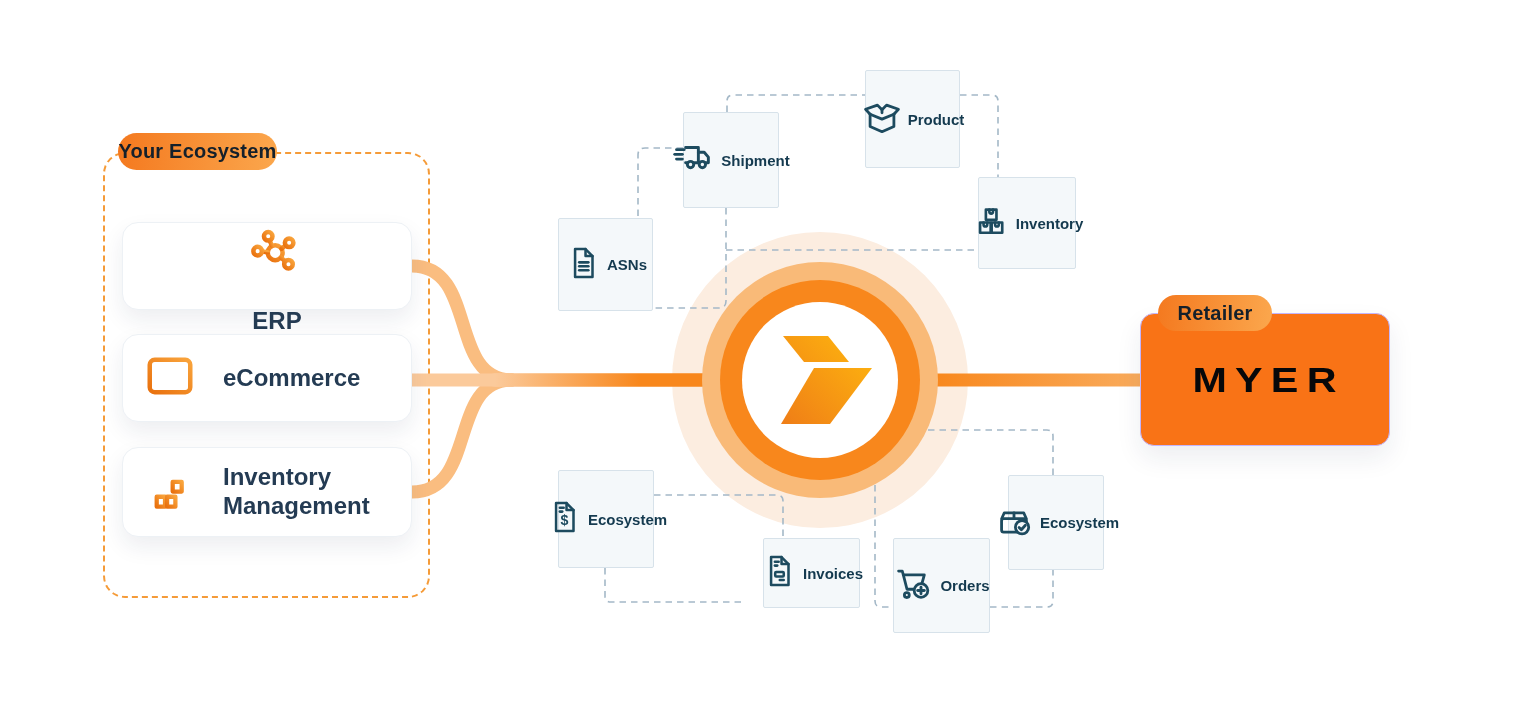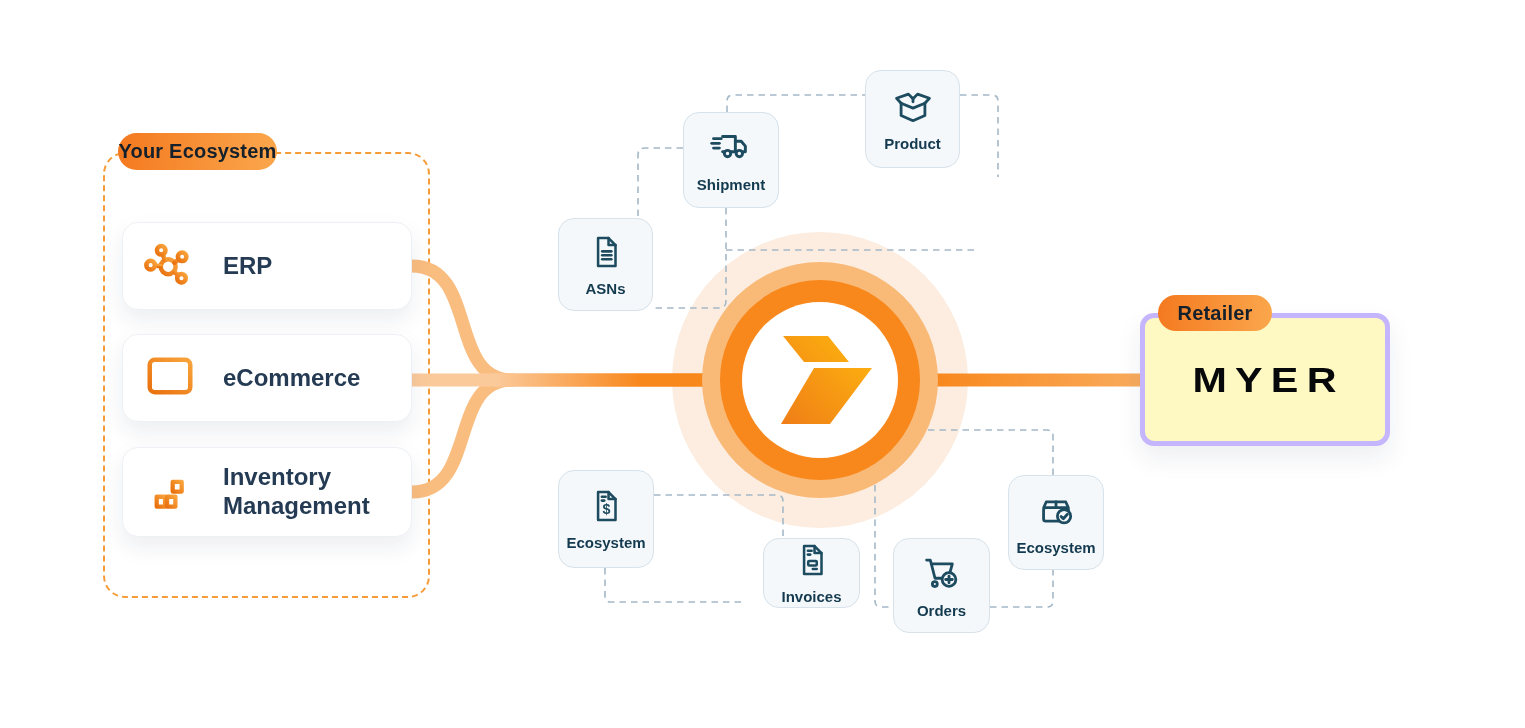--- a/index.html
+++ b/index.html
@@ -19,40 +19,40 @@
         background:linear-gradient(95deg,#F4791F 0%,#FBA74D 100%);
         border-radius:19px;color:#14202B;font-weight:bold;font-size:20px;letter-spacing:.2px;}
   .pill.eco{left:118px;top:133px;width:159px;height:37px;}
   .pill.ret{left:1158px;top:295px;width:114px;height:36px;}
 
   
   .card{position:absolute;left:122px;width:290px;background:#ffffff;border:1px solid #EDF1F5;
         border-radius:16px;box-shadow:0 10px 22px rgba(23,43,77,.08);
         display:flex;align-items:center;gap:26px;padding-left:20px;}
   .card .label{color:#243B53;font-size:24px;font-weight:bold;line-height:1.2;}
-  .card-erp{top:222px;height:88px;}
+  .card-erp{top:222px;height:88px;flex-direction:column;}
   .card-ecom{top:334px;height:88px;}
   .card-inv{top:447px;height:90px;}
 
   
-  .node{position:absolute;background:#F4F8FA;border:1.5px solid #D7E2EA;border-radius:16px;
-        display:flex;flex-direction:column;align-items:center;justify-content:center;gap:5px;}
+  .node{position:absolute;background:#F4F8FA;border:1.5px solid #D7E2EA;border-radius:2px;
+        display:flex;align-items:center;justify-content:center;gap:5px;}
   .node .nlabel{color:#143A4F;font-size:15px;font-weight:bold;}
   .n-shipment{left:683px;top:112px;width:96px;height:96px;}
   .n-product{left:865px;top:70px;width:95px;height:98px;}
   .n-asns{left:558px;top:218px;width:95px;height:93px;}
   .n-inventory{left:978px;top:177px;width:98px;height:92px;}
   .n-accounting{left:558px;top:470px;width:96px;height:98px;}
   .n-invoices{left:743px;top:538px;width:97px;height:70px;margin-left:20px;}
   .n-orders{left:893px;top:538px;width:97px;height:95px;}
   .n-fulfilment{left:1008px;top:475px;width:96px;height:95px;}
 
   
-  .retailer-card{position:absolute;left:1140px;top:313px;width:250px;height:133px;background:#fef9c3;
-        border:5px solid #c4b5fd;border-radius:14px;box-shadow:0 12px 26px rgba(23,43,77,.08);
+  .retailer-card{position:absolute;left:1140px;top:313px;width:250px;height:133px;background:#f97316;
+        border:1px solid #c4b5fd;border-radius:14px;box-shadow:0 12px 26px rgba(23,43,77,.08);
         display:flex;align-items:center;justify-content:center;}
   .myer{display:inline-block;color:#07080A;font-size:35px;font-weight:bold;
         letter-spacing:7px;transform:scaleX(1.18);margin-right:-7px;}
 </style>
 </head>
 <body>
 
 <div class="stage">
 
   <div class="eco-box"></div>
@@ -213,20 +213,33 @@
         <path d="M7,3.2 h6.6 l4.4,4.4 V20.8 H7 Z"></path>
         <path d="M13.6,3.2 V7.6 h4.4"></path>
         <path d="M9.6,11.6 h5.8"></path>
           <path d="M9.6,14.1 h5.8"></path>
           <path d="M9.6,16.6 h5.8"></path>
       </svg>
     </span>
     <span class="nlabel">ASNs</span>
   </div>
 
+  <div class="node n-inventory">
+    <span class="icon">
+      <svg width="40" height="38" viewBox="0 0 24 23" fill="none" stroke="#1D4B5F" stroke-width="1.6" stroke-linecap="round" stroke-linejoin="round">
+        <rect x="8.9" y="4.6" width="6.4" height="6.2"></rect>
+        <path d="M11,4.6 v1.3 a1.1,1.1 0 0 0 2.2,0 V4.6"></path>
+        <rect x="5.4" y="12.4" width="6.4" height="6.2"></rect>
+        <path d="M7.5,12.4 v1.3 a1.1,1.1 0 0 0 2.2,0 V12.4"></path>
+        <rect x="12.4" y="12.4" width="6.4" height="6.2"></rect>
+        <path d="M14.5,12.4 v1.3 a1.1,1.1 0 0 0 2.2,0 V12.4"></path>
+      </svg>
+    </span>
+    <span class="nlabel">Inventory</span>
+  </div>
 
   <div class="node n-accounting">
     <span class="icon">
       <svg width="38" height="38" viewBox="0 0 24 24" fill="none" stroke="#1D4B5F" stroke-width="1.6" stroke-linecap="round" stroke-linejoin="round">
         <path d="M7,3.2 h6.6 l4.4,4.4 V20.8 H7 Z"></path>
         <path d="M13.6,3.2 V7.6 h4.4"></path>
         <path d="M9.4,6.2 h2.4"></path>
           <path d="M9.4,8.6 h1.5"></path>
         <text x="12.3" y="16.8" text-anchor="middle" font-family="Liberation Sans, sans-serif" font-size="9" font-weight="bold" fill="#1D4B5F" stroke="none">$</text>
       </svg>

